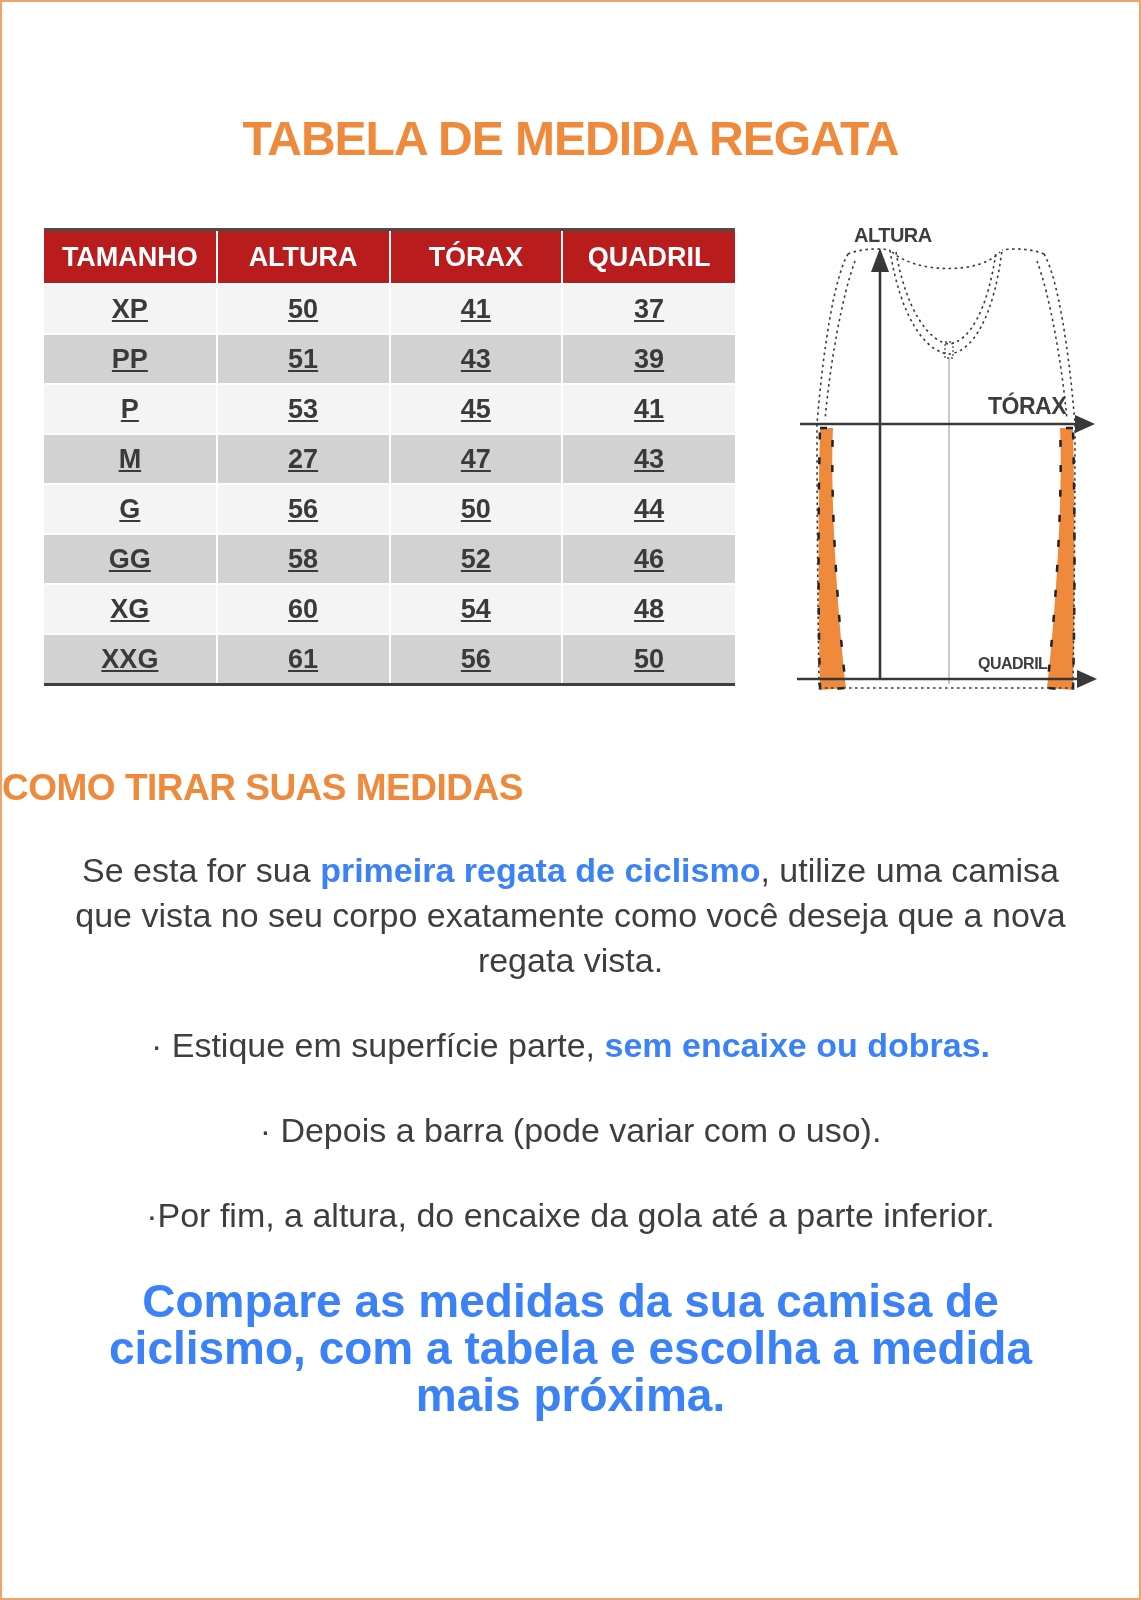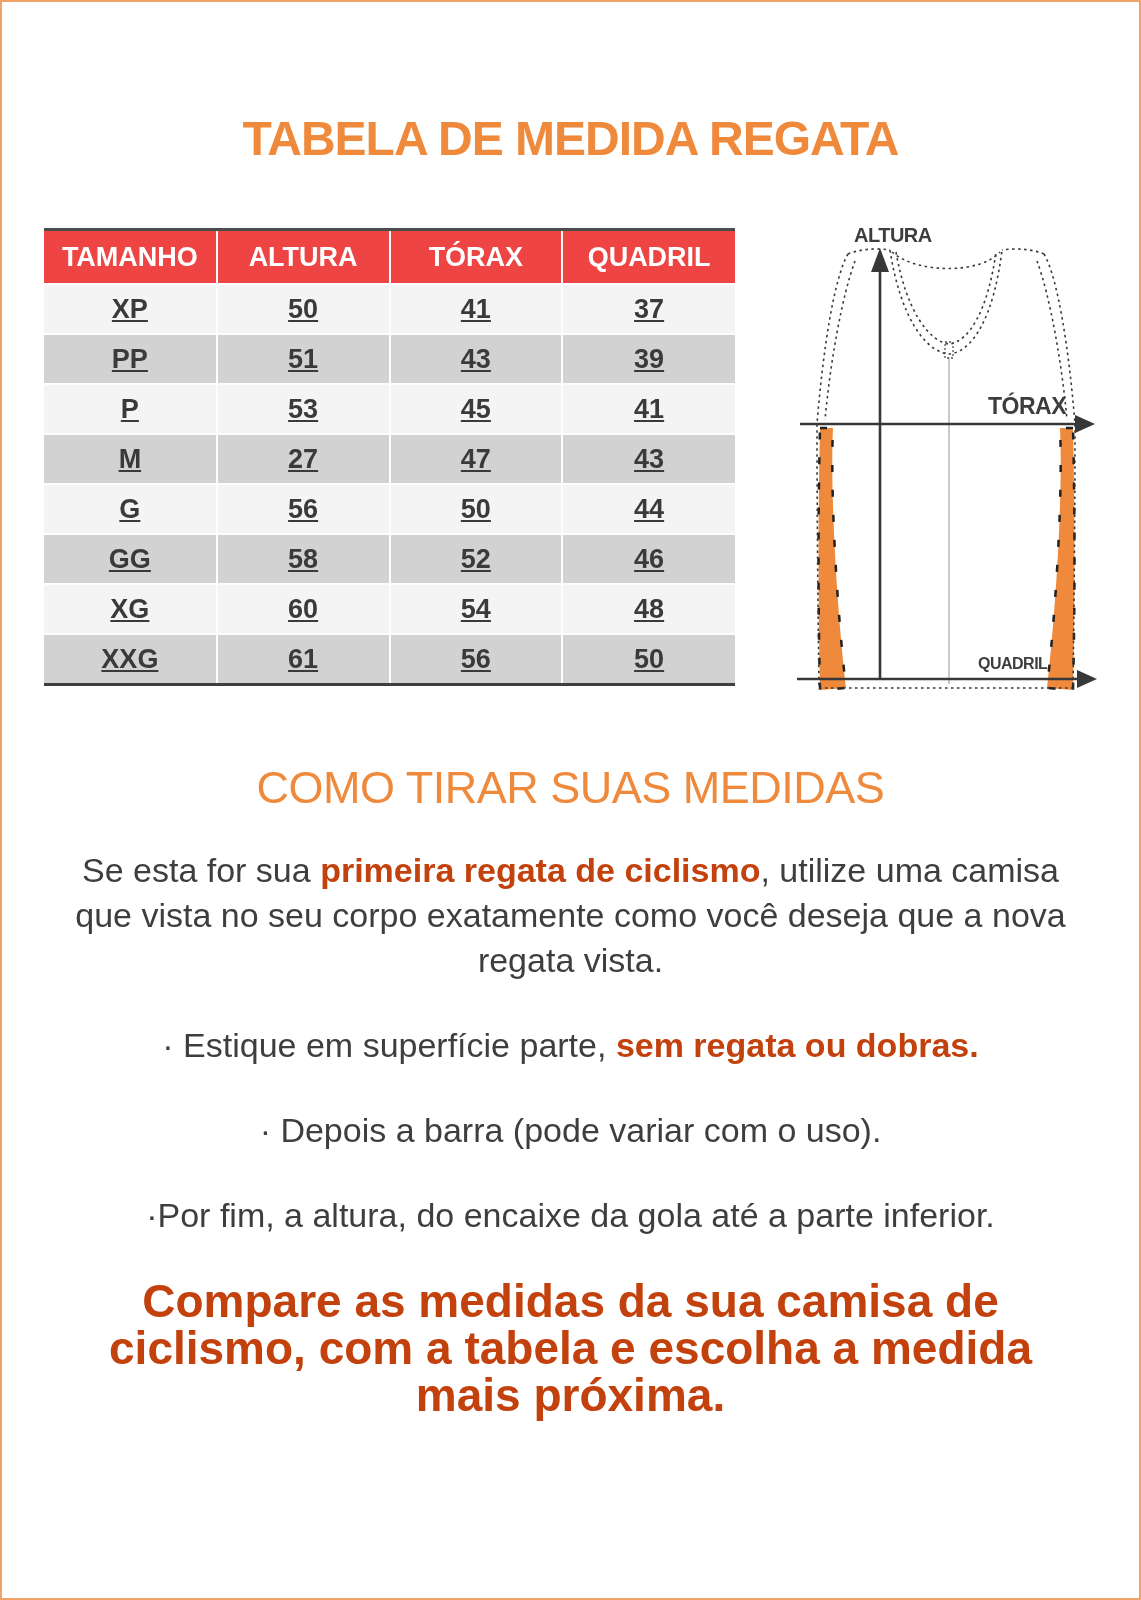--- a/index.html
+++ b/index.html
@@ -32,21 +32,21 @@
     width: 691px;
   }
   table.size-table {
     width: 100%;
     border-collapse: collapse;
     table-layout: fixed;
     border-top: 3px solid #4c4c4c;
     border-bottom: 3px solid #3f3f3f;
   }
   table.size-table th {
-    background: #ef4444;
+    background: #b91c1c;
     color: #ffffff;
     height: 50px;
     font-size: 27px;
     font-weight: bold;
     letter-spacing: 0px;
     text-align: center;
     border-right: 2px solid #fdfdfd;
     border-bottom: 2px solid #fdfdfd;
   }
   table.size-table td {
@@ -74,40 +74,40 @@
     font-family: "Liberation Sans", sans-serif;
     font-weight: bold;
     fill: #3d3d3d;
     letter-spacing: -0.5px;
   }
   
   .section-title {
     position: absolute;
     top: 760px; left: 0; right: 0;
     margin: 0;
-    text-align: center;
-    font-size: 45px;
+    text-align: left;
+    font-size: 37px;
     line-height: 52px;
-    font-weight: normal;
+    font-weight: bold;
     letter-spacing: -0.5px;
     color: var(--accent, #ef8a3d);
   }
   .instructions {
     position: absolute;
     top: 846px; left: 50px; right: 50px;
     text-align: center;
   }
   .instructions p {
     margin: 0 auto 40px auto;
     max-width: 1010px;
     font-size: 34px;
     line-height: 45px;
     color: #3e3e3e;
   }
-  .instructions p b { color: #c2410c; }
+  .instructions p b { color: #3b82f6; }
   .instructions p.closing {
     font-size: 46px;
     line-height: 47px;
     font-weight: bold;
     color: #2f2f2f;
   }
 </style>
 </head>
 <body>
 
@@ -222,19 +222,19 @@
 
     <text x="62" y="18" font-size="20">ALTURA</text>
     <text x="196" y="190" font-size="23">TÓRAX</text>
     <text x="186" y="445" font-size="16">QUADRIL</text>
   </svg>
 
   <h2 class="section-title">COMO TIRAR SUAS MEDIDAS</h2>
 
   <div class="instructions" id="instructions">
       <p class="lead"><span>Se esta for sua </span><b>primeira regata de ciclismo</b><span>, utilize uma camisa que vista no seu corpo exatamente como você deseja que a nova regata vista.</span></p>
-      <p class="bullet"><span>· Estique em superfície parte, </span><b>sem regata ou dobras.</b></p>
+      <p class="bullet"><span>· Estique em superfície parte, </span><b>sem encaixe ou dobras.</b></p>
       <p class="bullet"><span>· Depois a barra (pode variar com o uso).</span></p>
       <p class="bullet"><span>·Por fim, a altura, do encaixe da gola até a parte inferior.</span></p>
       <p class="closing"><b>Compare as medidas da sua camisa de ciclismo, com a tabela e escolha a medida mais próxima.</b></p>
     </div>
 
 </div>
 
 </body></html>

